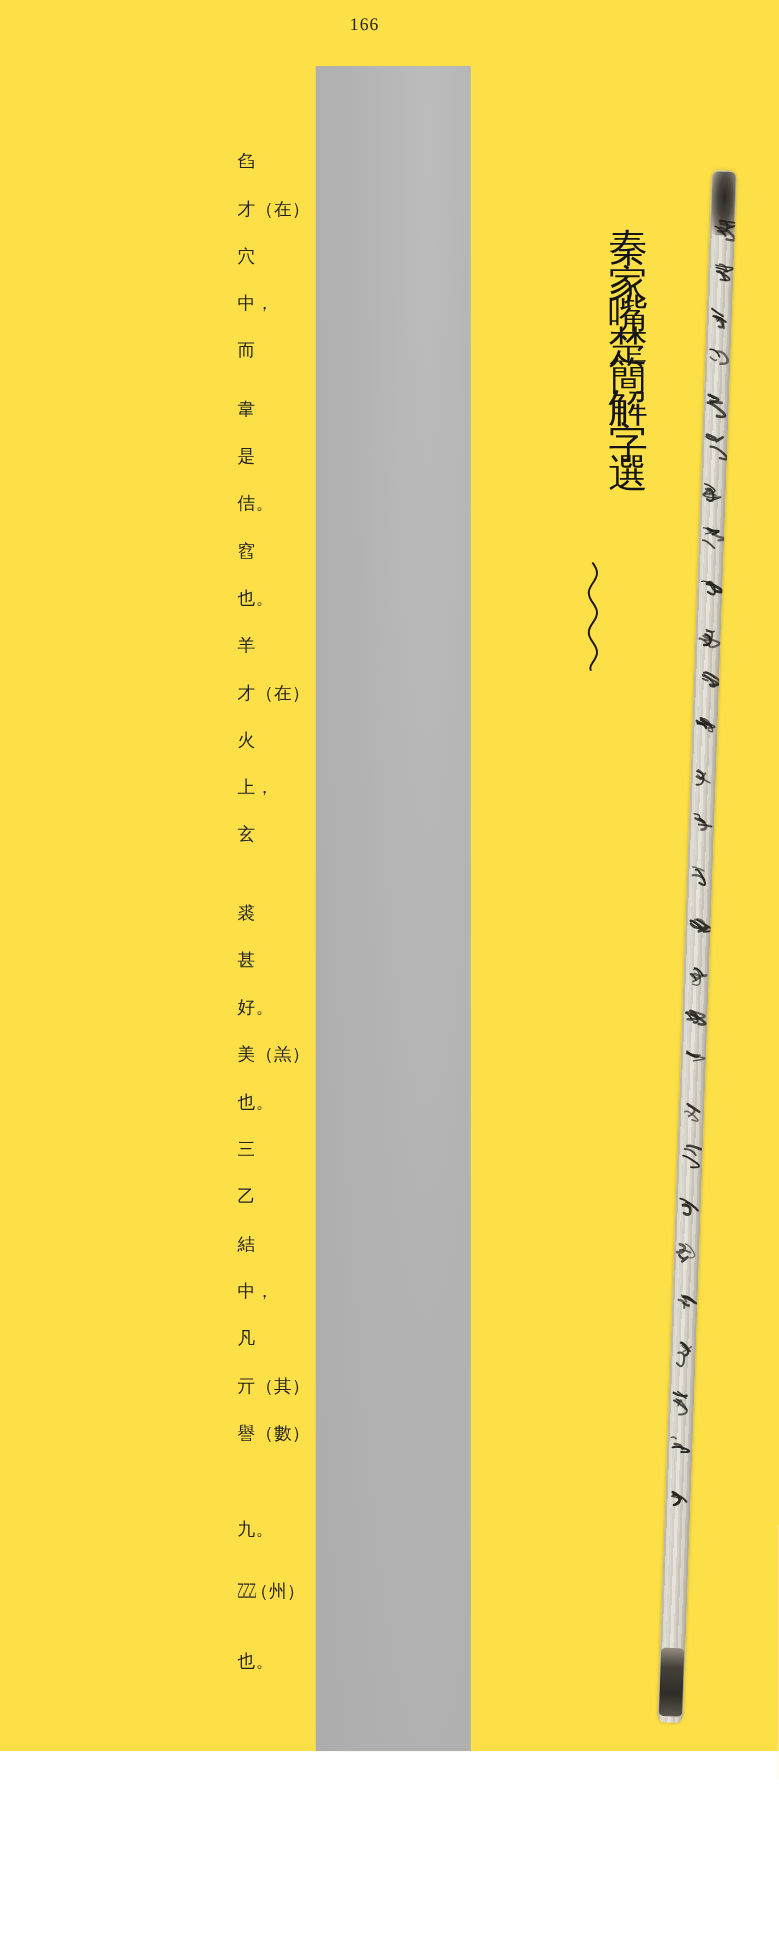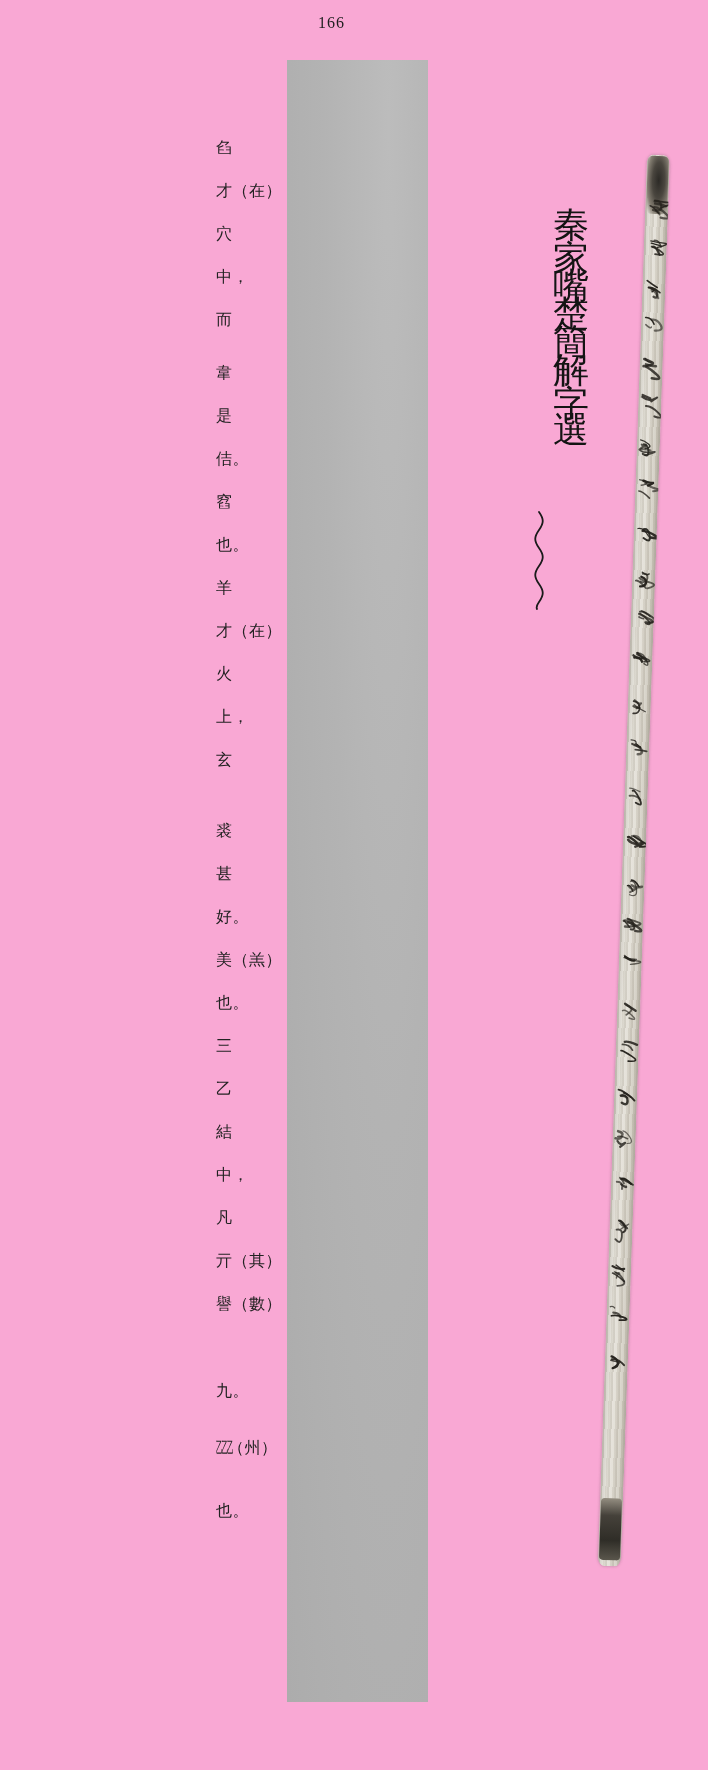--- a/index.html
+++ b/index.html
@@ -1,17 +1,17 @@
 <!DOCTYPE html>
 <html><head>
 <meta charset="utf-8">
 <style>
   html,body{margin:0;padding:0;background:#ffffff;}
   .page{
-    position:relative;width:708px;height:1770px;background:#f9a8d4;overflow:hidden;
+    position:relative;width:708px;height:1592px;background:#fde047;overflow:hidden;
     font-family:"Liberation Serif","DejaVu Serif",serif;color:#1a1a1a;
   }
   .page-number{
     position:absolute;top:14px;left:318px;font-size:16px;letter-spacing:1px;color:#1f1f1f;
   }
   
   .photo{
     position:absolute;left:287px;top:60px;width:141px;height:1642px;
     background:radial-gradient(ellipse at 72% 4%, #bcbcbc 0%, #b3b3b3 45%, #acacac 100%);
   }

